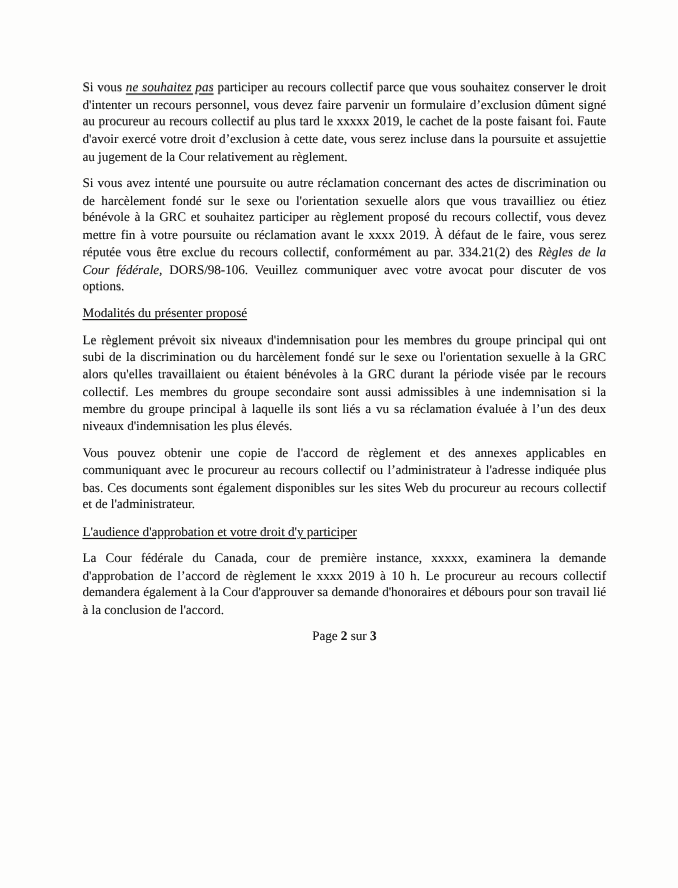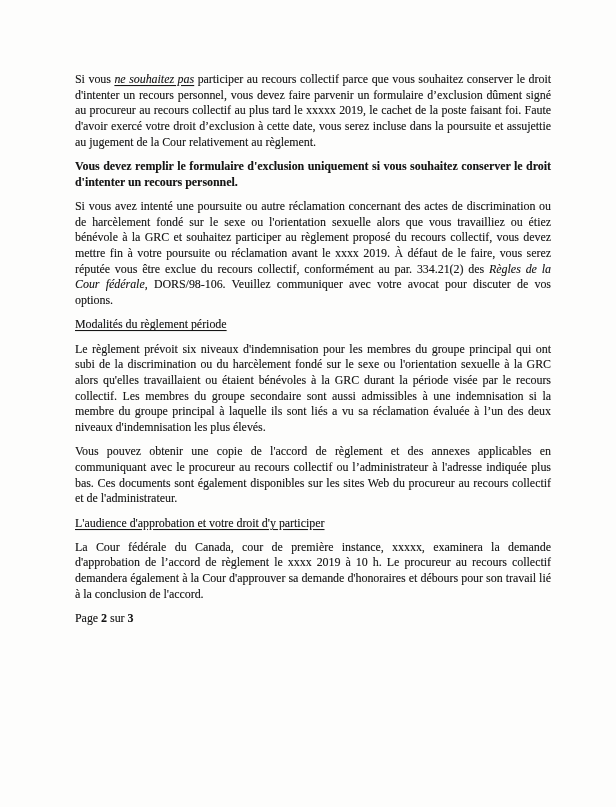--- a/index.html
+++ b/index.html
@@ -24,37 +24,36 @@
   }
   .content p { margin: 0 0 8.5px 0; }
   .para-bold { font-weight: bold; }
   .heading {
     margin: 0 0 8.5px 0;
     text-decoration: underline;
     text-underline-offset: 2px;
   }
   .seg-italic-underline { font-style: italic; text-decoration: underline; text-underline-offset: 2px; }
   .seg-italic { font-style: italic; }
-  .footer { text-align: left; margin-top: 2px; }
+  .footer { text-align: center; margin-top: 2px; }
   .bold { font-weight: bold; }
 </style>
 </head>
 <body>
 
 <div class="page">
   <div class="content">
 
     <p><span>Si vous </span><span class="seg-italic-underline">ne souhaitez pas</span><span> participer au recours collectif parce que vous souhaitez conserver le droit d'intenter un recours personnel, vous devez faire parvenir un formulaire d’exclusion dûment signé au procureur au recours collectif au plus tard le xxxxx 2019, le cachet de la poste faisant foi. Faute d'avoir exercé votre droit d’exclusion à cette date, vous serez incluse dans la poursuite et assujettie au jugement de la Cour relativement au règlement.</span></p>
 
-    <p class="para-bold">Vous devez remplir le formulaire d'exclusion uniquement si vous souhaitez conserver le droit d'intenter un recours personnel.</p>
 
 
     <p><span>Si vous avez intenté une poursuite ou autre réclamation concernant des actes de discrimination ou de harcèlement fondé sur le sexe ou l'orientation sexuelle alors que vous travailliez ou étiez bénévole à la GRC et souhaitez participer au règlement proposé du recours collectif, vous devez mettre fin à votre poursuite ou réclamation avant le xxxx 2019. À défaut de le faire, vous serez réputée vous être exclue du recours collectif, conformément au par. 334.21(2) des </span><span class="seg-italic">Règles de la Cour fédérale</span><span>, DORS/98-106. Veuillez communiquer avec votre avocat pour discuter de vos options.</span></p>
 
-    <p class="heading">Modalités du règlement période</p>
+    <p class="heading">Modalités du présenter proposé</p>
 
     <p>Le règlement prévoit six niveaux d'indemnisation pour les membres du groupe principal qui ont subi de la discrimination ou du harcèlement fondé sur le sexe ou l'orientation sexuelle à la GRC alors qu'elles travaillaient ou étaient bénévoles à la GRC durant la période visée par le recours collectif. Les membres du groupe secondaire sont aussi admissibles à une indemnisation si la membre du groupe principal à laquelle ils sont liés a vu sa réclamation évaluée à l’un des deux niveaux d'indemnisation les plus élevés.</p>
 
     <p>Vous pouvez obtenir une copie de l'accord de règlement et des annexes applicables en communiquant avec le procureur au recours collectif ou l’administrateur à l'adresse indiquée plus bas. Ces documents sont également disponibles sur les sites Web du procureur au recours collectif et de l'administrateur.</p>
 
     <p class="heading">L'audience d'approbation et votre droit d'y participer</p>
 
     <p>La Cour fédérale du Canada, cour de première instance, xxxxx, examinera la demande d'approbation de l’accord de règlement le xxxx 2019 à 10 h. Le procureur au recours collectif demandera également à la Cour d'approuver sa demande d'honoraires et débours pour son travail lié à la conclusion de l'accord.</p>
 
 

